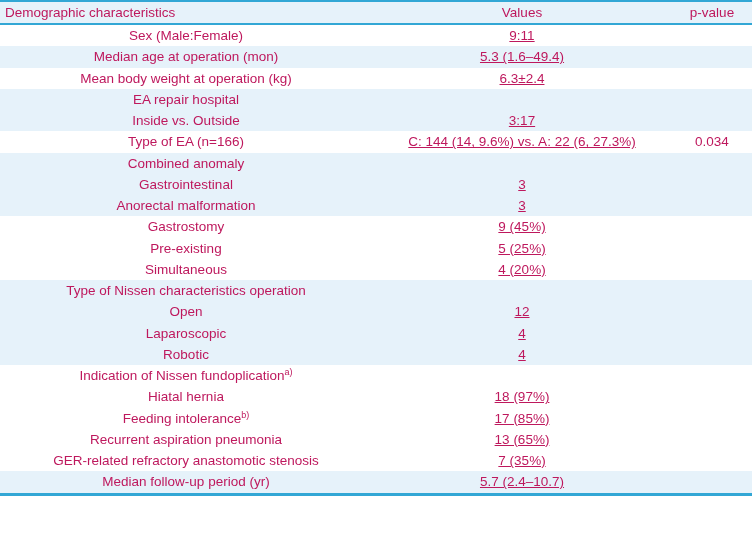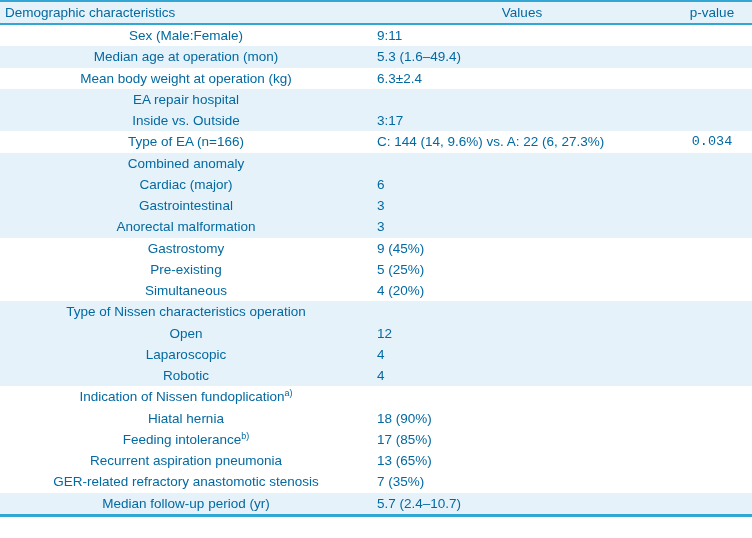--- a/index.html
+++ b/index.html
@@ -11,21 +11,21 @@
     width: 752px;
     height: 538px;
     overflow: hidden;
   }
   table.demo-table {
     width: 752px;
     border-collapse: collapse;
     table-layout: fixed;
     font-family: "Liberation Sans", "DejaVu Sans", sans-serif;
     font-size: 13.5px;
-    color: #0369a1;
+    color: #be185d;
     border-bottom: 3px solid #32a7d5;
   }
   col.c1 { width: 372px; }
   col.c2 { width: 300px; }
   col.c3 { width: 80px; }
   th, td {
     font-weight: normal;
     padding: 0 5px;
     height: 21.25px;
     line-height: 21.25px;
@@ -36,22 +36,22 @@
   thead th {
     background: #e6f2fa;
     border-top: 2px solid #32a7d5;
     border-bottom: 2px solid #32a7d5;
     height: 21px;
     line-height: 21px;
   }
   .th-left  { text-align: left; }
   .th-center{ text-align: center; }
   td.label-cell  { text-align: center; }
-  td.value-cell  { text-align: left; }
-  td.pvalue-cell { text-align: center; font-family: Liberation Mono, monospace; }
+  td.value-cell  { text-align: center; text-decoration: underline; }
+  td.pvalue-cell { text-align: center; }
   td.label-cell.indent { }
   tr.shaded td { background: #e6f2fa; }
   sup {
     font-size: 9px;
     line-height: 0;
     vertical-align: super;
   }
 </style>
 </head>
 <body>
@@ -99,25 +99,20 @@
     <td class="label-cell">Type of EA (n=166)</td>
     <td class="value-cell">C: 144 (14, 9.6%) vs. A: 22 (6, 27.3%)</td>
     <td class="pvalue-cell">0.034</td>
   </tr>
       <tr class="shaded">
     <td class="label-cell">Combined anomaly</td>
     <td class="value-cell"></td>
     <td class="pvalue-cell"></td>
   </tr>
       <tr class="shaded">
-    <td class="label-cell indent">Cardiac (major)</td>
-    <td class="value-cell">6</td>
-    <td class="pvalue-cell"></td>
-  </tr>
-      <tr class="shaded">
     <td class="label-cell indent">Gastrointestinal</td>
     <td class="value-cell">3</td>
     <td class="pvalue-cell"></td>
   </tr>
       <tr class="shaded">
     <td class="label-cell indent">Anorectal malformation</td>
     <td class="value-cell">3</td>
     <td class="pvalue-cell"></td>
   </tr>
       <tr>
@@ -155,21 +150,21 @@
     <td class="value-cell">4</td>
     <td class="pvalue-cell"></td>
   </tr>
       <tr>
     <td class="label-cell">Indication of Nissen fundoplication<sup>a)</sup></td>
     <td class="value-cell"></td>
     <td class="pvalue-cell"></td>
   </tr>
       <tr>
     <td class="label-cell indent">Hiatal hernia</td>
-    <td class="value-cell">18 (90%)</td>
+    <td class="value-cell">18 (97%)</td>
     <td class="pvalue-cell"></td>
   </tr>
       <tr>
     <td class="label-cell indent">Feeding intolerance<sup>b)</sup></td>
     <td class="value-cell">17 (85%)</td>
     <td class="pvalue-cell"></td>
   </tr>
       <tr>
     <td class="label-cell indent">Recurrent aspiration pneumonia</td>
     <td class="value-cell">13 (65%)</td>

